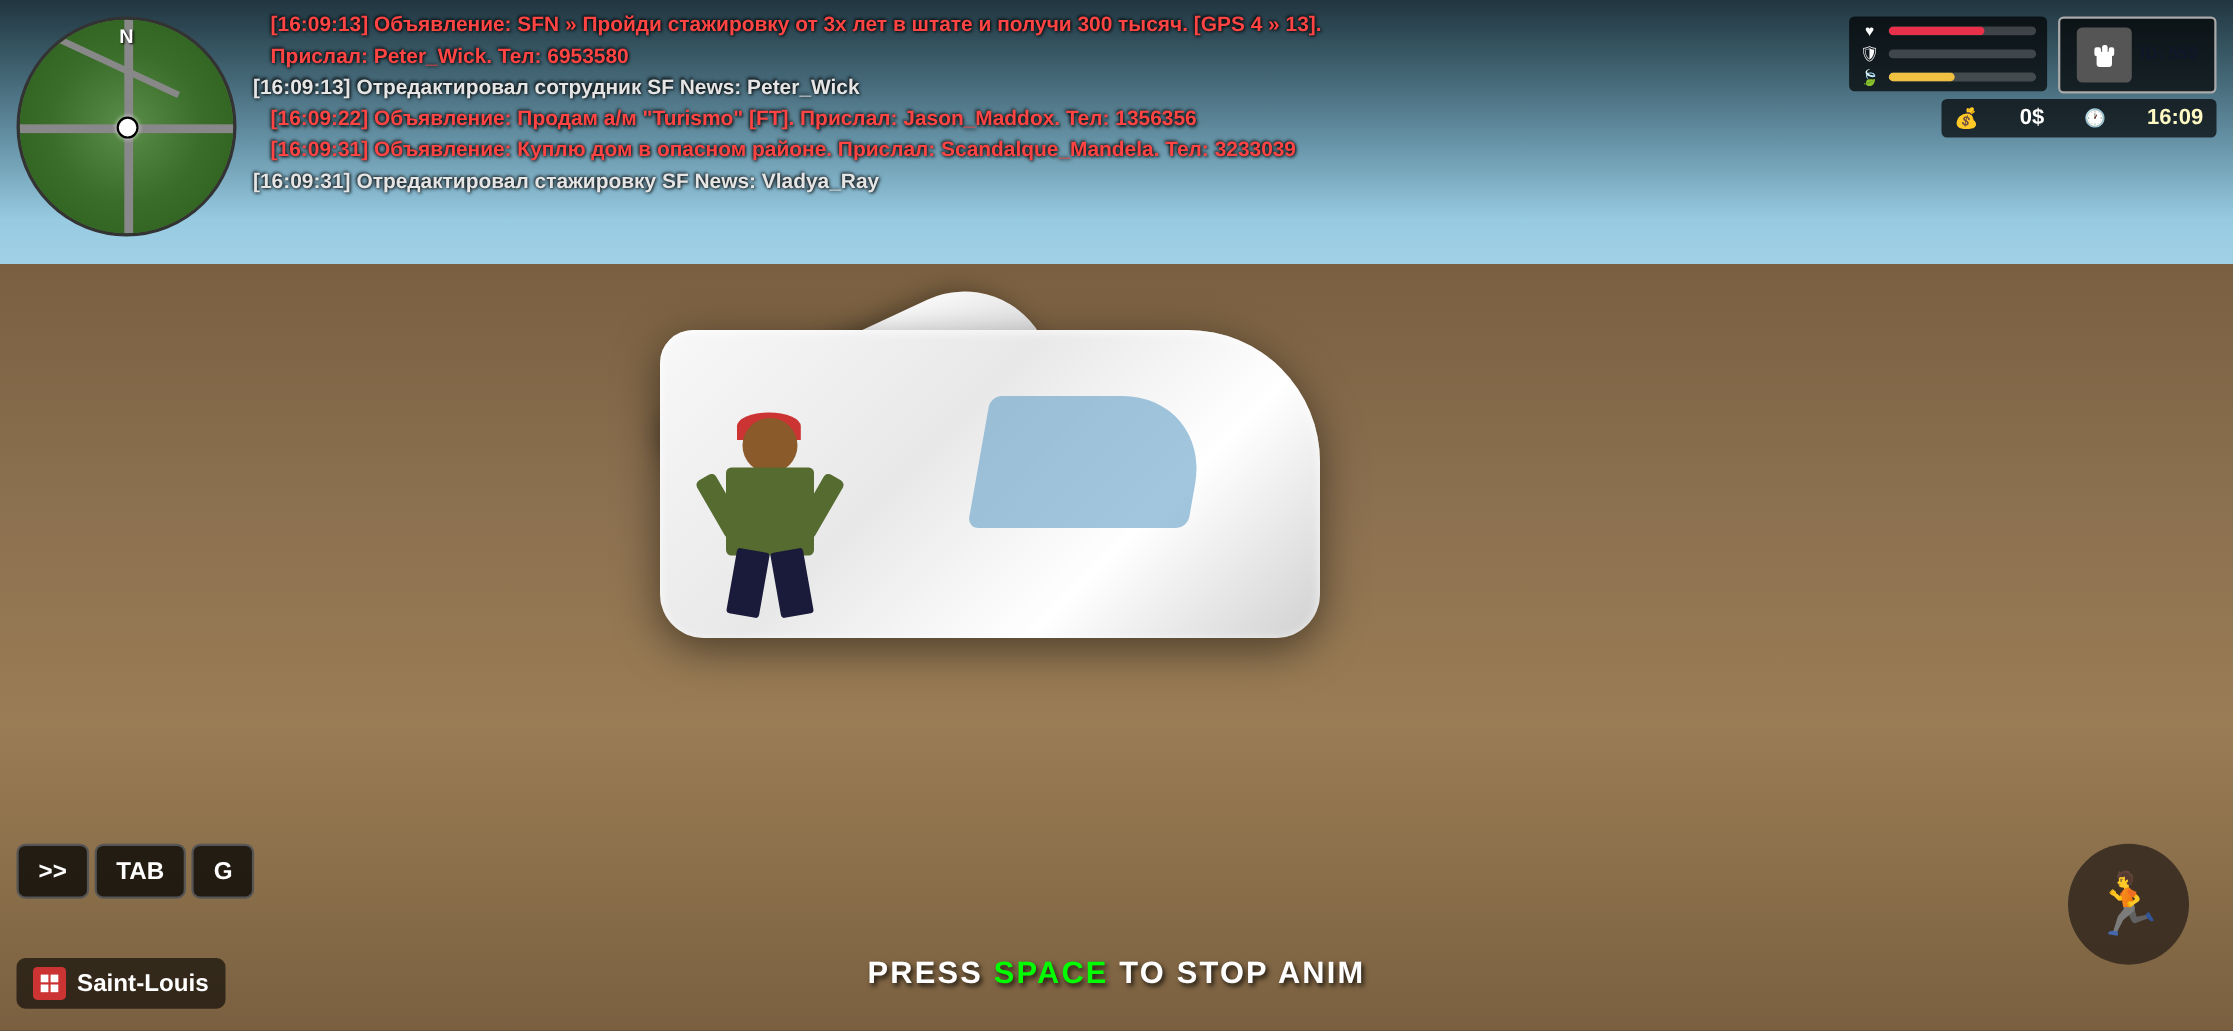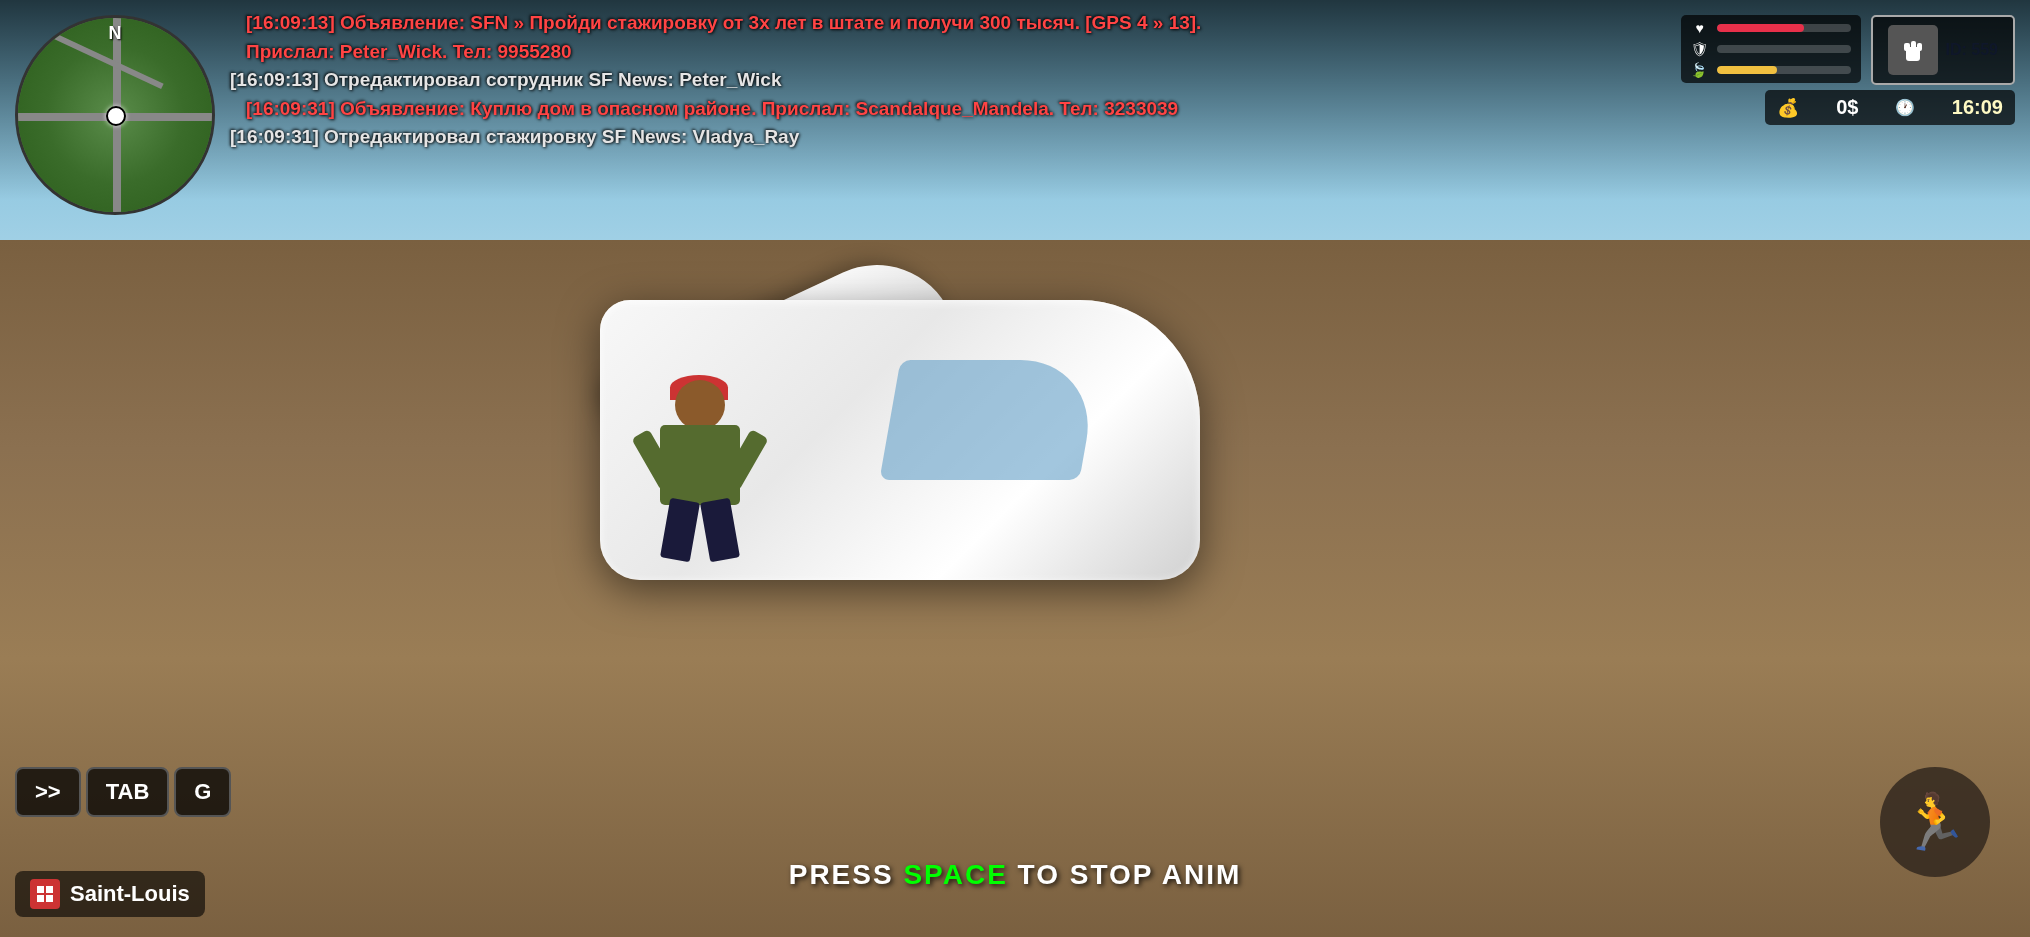--- a/index.html
+++ b/index.html
@@ -384,21 +384,21 @@
       border-radius: 8px;
       padding: 10px 18px;
       font-size: 22px;
       font-weight: bold;
       cursor: pointer;
     }
 
     
     #bottom-hint {
       position: absolute;
-      bottom: 46px;
+      bottom: 36px;
       left: 50%;
       transform: translateX(-50%);
       font-size: 28px;
       font-weight: bold;
       color: white;
       text-shadow: 2px 2px 5px rgba(0,0,0,0.8);
       white-space: nowrap;
       letter-spacing: 2px;
     }
 
@@ -502,22 +502,23 @@
       <div class="minimap-road minimap-road-h"></div>
       <div class="minimap-road minimap-road-v"></div>
       <div class="minimap-road minimap-road-diag"></div>
       <div class="minimap-north">N</div>
       <div class="minimap-player"></div>
     </div>
   </div>
 
   <div id="chat">
   <div class="chat-msg announcement">[16:09:13] Объявление: SFN » Пройди стажировку от 3х лет в штате и получи 300 тысяч. [GPS 4 » 13].</div>
-      <div class="chat-msg announcement">Прислал: Peter_Wick. Тел: 9955280</div>
+      <div class="chat-msg announcement">Прислал: Peter_Wick. Тел: 6953580</div>
       <div class="chat-msg system">[16:09:13] Отредактировал сотрудник SF News: Peter_Wick</div>
+      <div class="chat-msg announcement">[16:09:22] Объявление: Продам а/м "Turismo" [FT]. Прислал: Jason_Maddox. Тел: 1356356</div>
       <div class="chat-msg announcement">[16:09:31] Объявление: Куплю дом в опасном районе. Прислал: Scandalque_Mandela. Тел: 3233039</div>
       <div class="chat-msg system">[16:09:31] Отредактировал стажировку SF News: Vladya_Ray</div>
     </div>
 
   <div id="hud-top-right">
     <div style="display:flex; gap:10px; align-items:flex-start;">
       <div class="hud-stats">
         <div class="hud-bar-row">
           <span class="hud-icon">♥</span>
           <div class="hud-bar">

